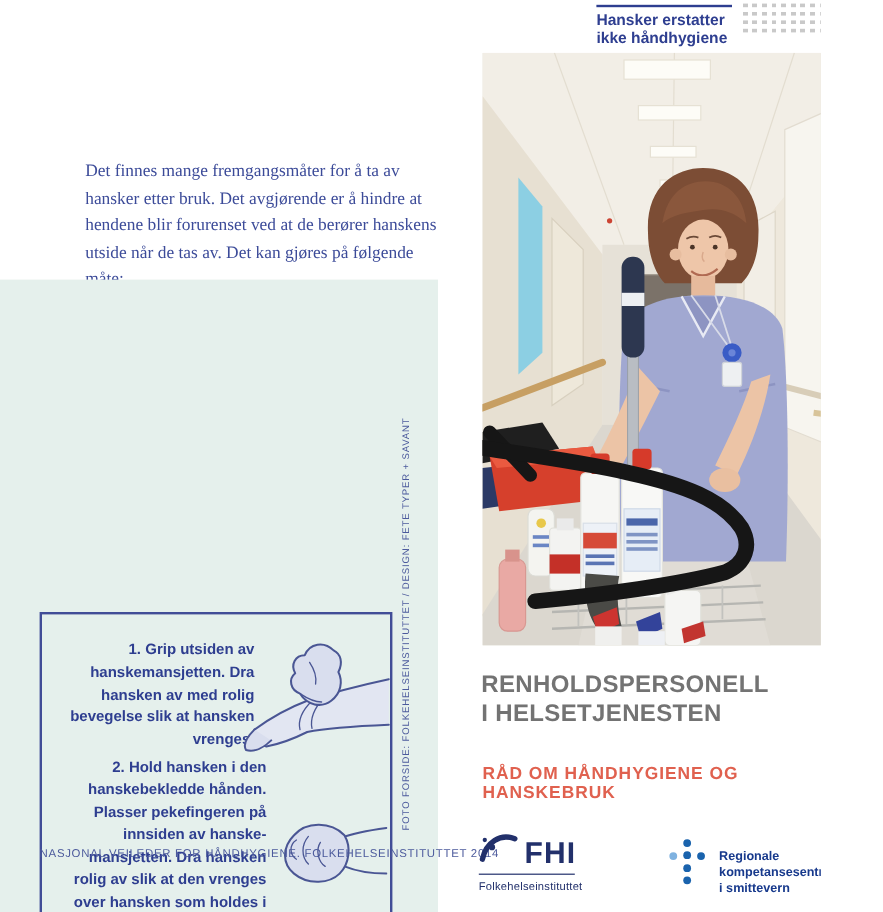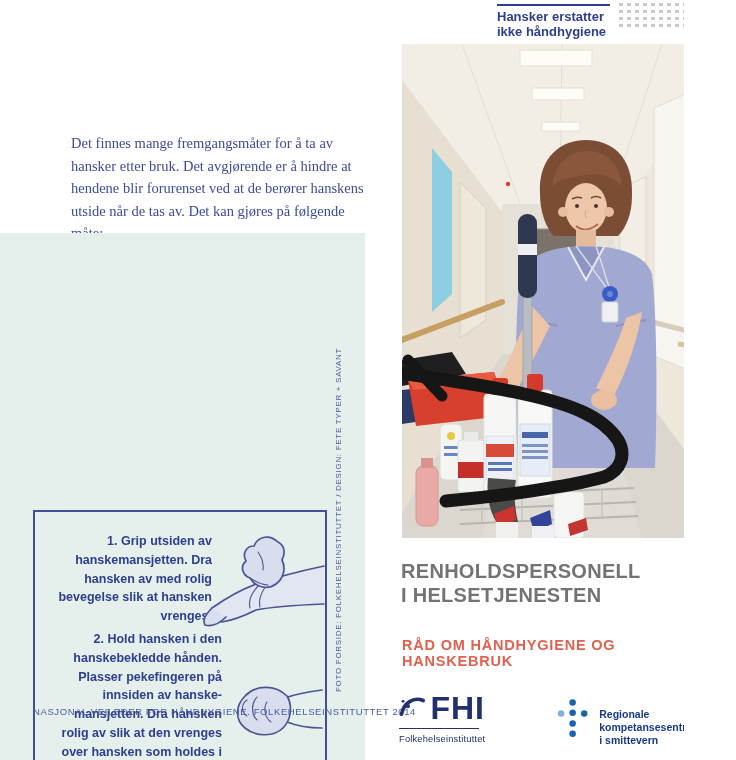--- a/index.html
+++ b/index.html
@@ -41,21 +41,21 @@
 
   
   .photo{position:absolute;left:402px;top:44px;width:328px;height:494px;}
   .title{position:absolute;left:401px;top:559px;margin:0;font-size:20px;font-weight:bold;
          line-height:1.22;letter-spacing:.3px;color:#737373;}
   .subtitle{position:absolute;left:402px;top:637px;font-size:14.5px;font-weight:bold;
             letter-spacing:.8px;color:#e0614f;}
 
   .fhi-logo{position:absolute;left:399px;top:690px;width:86px;}
   .fhi-row{display:flex;align-items:flex-end;gap:4px;}
-  .fhi-acronym{font-size:32px;font-weight:bold;letter-spacing:1px;color:#22306b;line-height:1;}
+  .fhi-acronym{font-size:25px;font-weight:bold;letter-spacing:1px;color:#22306b;line-height:1;}
   .fhi-rule{border-top:1.5px solid #22306b;margin-top:4px;width:80px;}
   .fhi-caption{font-size:9.3px;color:#22306b;margin-top:5px;letter-spacing:.2px;}
 
   .rks-logo{position:absolute;left:556px;top:690px;display:flex;gap:10px;align-items:flex-start;}
   .rks-text{margin-top:18px;font-size:10.5px;font-weight:bold;line-height:1.25;color:#17398c;}
 </style>
 </head>
 <body>
 
 <div id="page">

